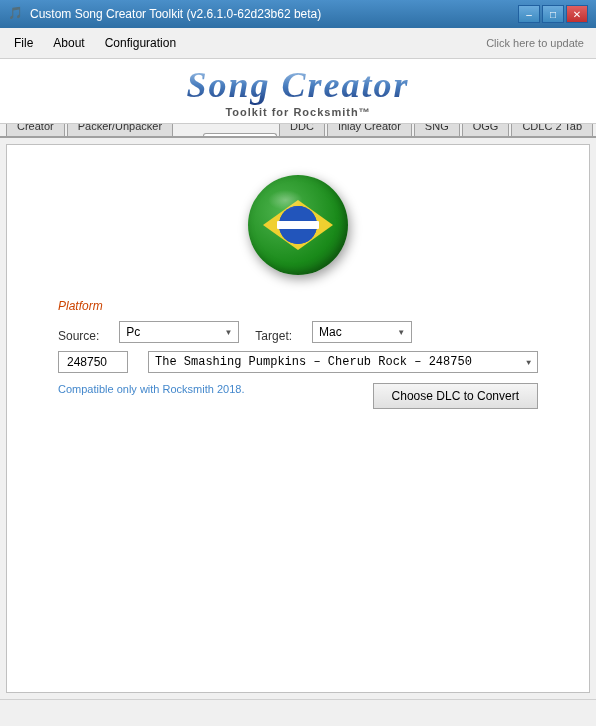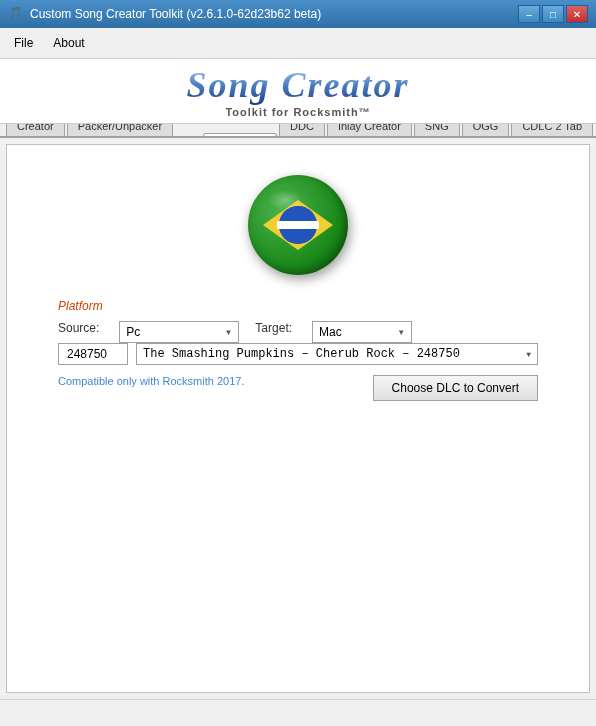--- a/index.html
+++ b/index.html
@@ -232,22 +232,23 @@
       max-width: 480px;
     }
     .platform-label {
       color: #cc4400;
       font-size: 12px;
       margin-bottom: 8px;
       font-style: italic;
     }
     .source-target-row {
       display: flex;
-      align-items: flex-start;
+      align-items: flex-end;
       gap: 16px;
+      margin-bottom: 8px;
     }
     .field-label {
       font-size: 12px;
       color: #333;
       margin-right: 4px;
     }
     .dropdown {
       border: 1px solid #a0a0a0;
       background: white;
       padding: 3px 6px;
@@ -262,21 +263,21 @@
     .dropdown-target { width: 100px; }
     .dropdown-arrow {
       font-size: 8px;
       margin-left: 4px;
       color: #555;
     }
 
     .song-row {
       display: flex;
       align-items: center;
-      gap: 8px;
+      gap: 20px;
       margin-bottom: 10px;
     }
     .song-id-box {
       border: 1px solid #a0a0a0;
       background: white;
       padding: 3px 8px;
       font-size: 12px;
       width: 70px;
     }
     .song-dropdown {
@@ -338,20 +339,22 @@
   <div class="title-bar-controls">
     <div class="title-btn">–</div>
     <div class="title-btn">□</div>
     <div class="title-btn close-btn">✕</div>
   </div>
 </div>
 
 <div class="menu-bar">
   <div class="menu-item">File</div>
   <div class="menu-item">About</div>
+  <div class="menu-item">Configuration</div>
+  <button class="update-btn">Click here to update</button>
 </div>
 
 <div class="header">
   <div class="logo-text">Song Creator</div>
   <div class="logo-subtitle">Toolkit for Rocksmith™</div>
 </div>
 
 <div class="tabs">
   <div class="tab">Creator</div>
   <div class="tab">Packer/Unpacker</div>
@@ -391,21 +394,21 @@
 
     <div class="song-row">
       <div class="song-id-box">248750</div>
       <div class="song-dropdown">
         <span>The Smashing Pumpkins – Cherub Rock – 248750</span>
         <span class="dropdown-arrow">▼</span>
       </div>
     </div>
 
     <div class="bottom-row">
-      <span class="compat-note">Compatible only with Rocksmith 2017.</span>
+      <span class="compat-note">Compatible only with Rocksmith 2018.</span>
       <button class="convert-btn">Choose DLC to Convert</button>
     </div>
   </div>
 </div>
 
 <div class="status-bar">
   <span></span>
 </div>
 
 </body></html>

